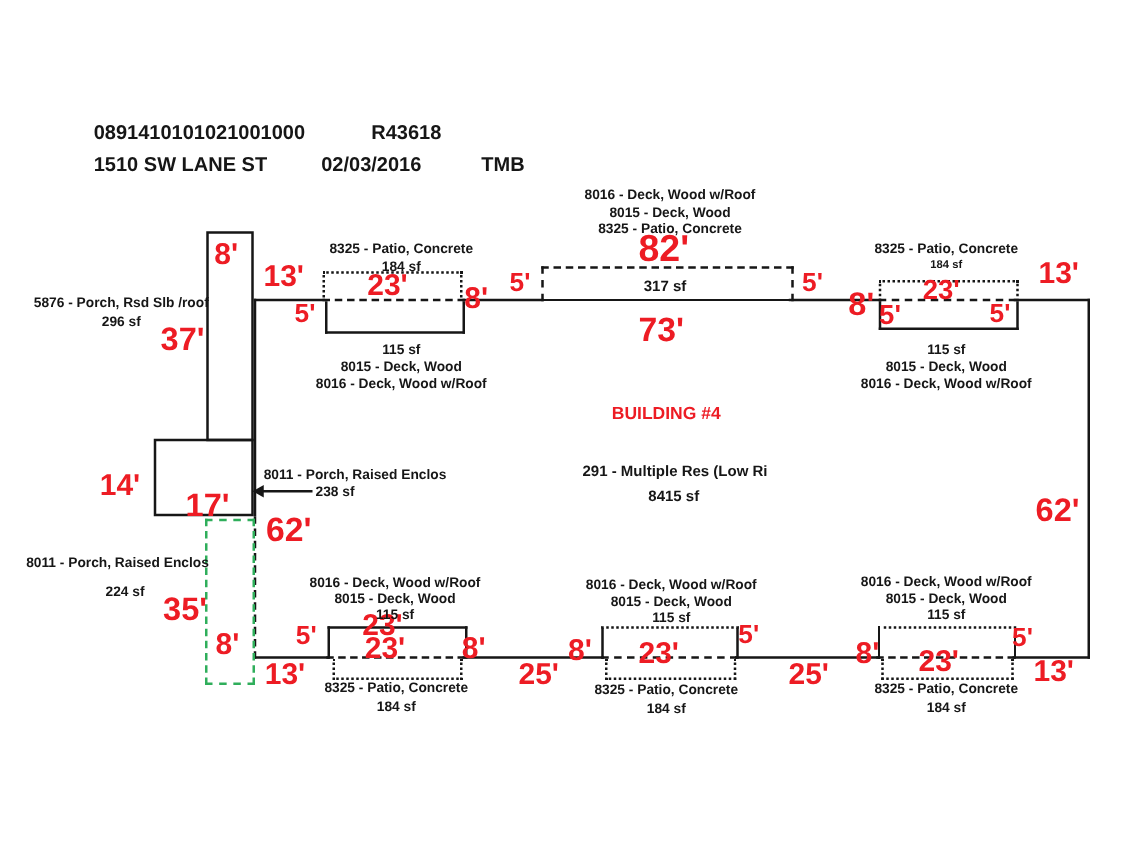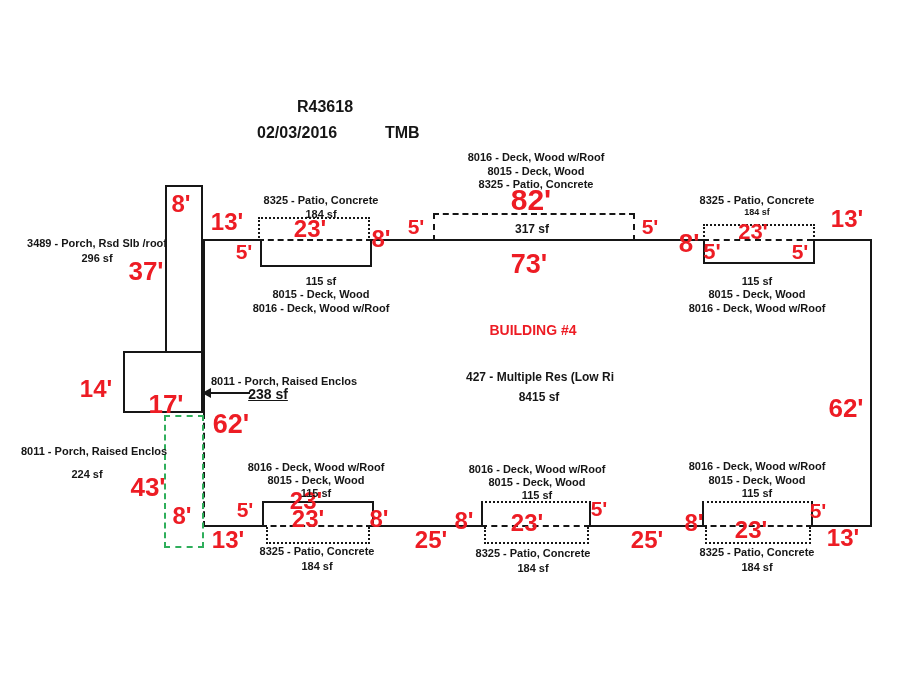--- a/index.html
+++ b/index.html
@@ -21,21 +21,23 @@
   .blk{color:#161616;}
   .arrowline{position:absolute;height:2px;background:#161616;}
   .arrowhead{position:absolute;width:0;height:0;border-top:5px solid transparent;
              border-bottom:5px solid transparent;border-right:9px solid #161616;}
 </style>
 </head>
 <body>
 
 <div id="stage">
 
+  <div class="hdr" style="left:75px;top:98px;">0891410101021001000</div>
   <div class="hdr" style="left:297px;top:98px;">R43618</div>
+  <div class="hdr" style="left:75px;top:124px;">1510 SW LANE ST</div>
   <div class="hdr" style="left:257px;top:124px;">02/03/2016</div>
   <div class="hdr" style="left:385px;top:124px;">TMB</div>
 
   <div class="hline" style="left:203px;top:239px;width:57px;"></div>
   <div class="hdash" style="left:258px;top:239px;width:114px;"></div>
   <div class="hline" style="left:370px;top:239px;width:65px;"></div>
   <div class="hline" style="left:631px;top:239px;width:74px;"></div>
   <div class="hdash" style="left:703px;top:239px;width:110px;"></div>
   <div class="hline" style="left:811px;top:239px;width:61px;"></div>
 
@@ -89,59 +91,59 @@
       <div class="lbl red" style="left: 529px; top: 264px; font-size: 27px;">73'</div>
       <div class="lbl red" style="left: 689px; top: 243px; font-size: 26px;">8'</div>
       <div class="lbl red" style="left: 712px; top: 252px; font-size: 22px;">5'</div>
       <div class="lbl red" style="left: 753px; top: 232px; font-size: 22px;">23'</div>
       <div class="lbl red" style="left: 800px; top: 251px; font-size: 21px;">5'</div>
       <div class="lbl red" style="left: 847px; top: 219px; font-size: 24px;">13'</div>
       <div class="lbl red" style="left: 96px; top: 389px; font-size: 24px;">14'</div>
       <div class="lbl red" style="left: 166px; top: 404px; font-size: 26px;">17'</div>
       <div class="lbl red" style="left: 231px; top: 424px; font-size: 27px;">62'</div>
       <div class="lbl red" style="left: 846px; top: 408px; font-size: 26px;">62'</div>
-      <div class="lbl red" style="left: 148px; top: 487px; font-size: 26px;">43'</div>
+      <div class="lbl red" style="left: 148px; top: 487px; font-size: 26px;">35'</div>
       <div class="lbl red" style="left: 182px; top: 516px; font-size: 24px;">8'</div>
       <div class="lbl red" style="left: 228px; top: 540px; font-size: 24px;">13'</div>
       <div class="lbl red" style="left: 245px; top: 509px; font-size: 21px;">5'</div>
       <div class="lbl red" style="left: 306px; top: 501px; font-size: 24px;">23'</div>
       <div class="lbl red" style="left: 308px; top: 519px; font-size: 24px;">23'</div>
       <div class="lbl red" style="left: 379px; top: 519px; font-size: 24px;">8'</div>
       <div class="lbl red" style="left: 431px; top: 540px; font-size: 24px;">25'</div>
       <div class="lbl red" style="left: 464px; top: 521px; font-size: 24px;">8'</div>
       <div class="lbl red" style="left: 527px; top: 523px; font-size: 24px;">23'</div>
       <div class="lbl red" style="left: 599px; top: 508px; font-size: 21px;">5'</div>
       <div class="lbl red" style="left: 647px; top: 540px; font-size: 24px;">25'</div>
       <div class="lbl red" style="left: 694px; top: 523px; font-size: 24px;">8'</div>
       <div class="lbl red" style="left: 751px; top: 530px; font-size: 24px;">23'</div>
       <div class="lbl red" style="left: 818px; top: 510px; font-size: 21px;">5'</div>
       <div class="lbl red" style="left: 843px; top: 538px; font-size: 24px;">13'</div>
       <div class="lbl red" style="left: 533px; top: 330px; font-size: 14px;">BUILDING #4</div>
-      <div class="lbl blk" style="left: 97px; top: 243px; font-size: 11px;">3489 - Porch, Rsd Slb /roof</div>
+      <div class="lbl blk" style="left: 97px; top: 243px; font-size: 11px;">5876 - Porch, Rsd Slb /roof</div>
       <div class="lbl blk" style="left: 97px; top: 258px; font-size: 11px;">296 sf</div>
       <div class="lbl blk" style="left: 321px; top: 200px; font-size: 11px;">8325 - Patio, Concrete</div>
       <div class="lbl blk" style="left: 321px; top: 214px; font-size: 11px;">184 sf</div>
       <div class="lbl blk" style="left: 536px; top: 157px; font-size: 11px;">8016 - Deck, Wood w/Roof</div>
       <div class="lbl blk" style="left: 536px; top: 171px; font-size: 11px;">8015 - Deck, Wood</div>
       <div class="lbl blk" style="left: 536px; top: 184px; font-size: 11px;">8325 - Patio, Concrete</div>
       <div class="lbl blk" style="left: 532px; top: 229px; font-size: 12px;">317 sf</div>
       <div class="lbl blk" style="left: 757px; top: 200px; font-size: 11px;">8325 - Patio, Concrete</div>
       <div class="lbl blk" style="left: 757px; top: 212px; font-size: 9px;">184 sf</div>
       <div class="lbl blk" style="left: 321px; top: 281px; font-size: 11px;">115 sf</div>
       <div class="lbl blk" style="left: 321px; top: 294px; font-size: 11px;">8015 - Deck, Wood</div>
       <div class="lbl blk" style="left: 321px; top: 308px; font-size: 11px;">8016 - Deck, Wood w/Roof</div>
       <div class="lbl blk" style="left: 757px; top: 281px; font-size: 11px;">115 sf</div>
       <div class="lbl blk" style="left: 757px; top: 294px; font-size: 11px;">8015 - Deck, Wood</div>
       <div class="lbl blk" style="left: 757px; top: 308px; font-size: 11px;">8016 - Deck, Wood w/Roof</div>
-      <div class="lbl blk" style="left: 540px; top: 377px; font-size: 12px;">427 - Multiple Res (Low Ri</div>
+      <div class="lbl blk" style="left: 540px; top: 377px; font-size: 12px;">291 - Multiple Res (Low Ri</div>
       <div class="lbl blk" style="left: 539px; top: 397px; font-size: 12px;">8415 sf</div>
       <div class="lbl blk" style="left: 284px; top: 381px; font-size: 11px;">8011 - Porch, Raised Enclos</div>
-      <div class="lbl blk" style="left: 268px; top: 394px; font-size: 14px; text-decoration: underline;">238 sf</div>
+      <div class="lbl blk" style="left: 268px; top: 394px; font-size: 11px;">238 sf</div>
       <div class="lbl blk" style="left: 94px; top: 451px; font-size: 11px;">8011 - Porch, Raised Enclos</div>
-      <div class="lbl blk" style="left: 87px; top: 474px; font-size: 11px;">224 sf</div>
+      <div class="lbl blk" style="left: 100px; top: 474px; font-size: 11px;">224 sf</div>
       <div class="lbl blk" style="left: 316px; top: 467px; font-size: 11px;">8016 - Deck, Wood w/Roof</div>
       <div class="lbl blk" style="left: 316px; top: 480px; font-size: 11px;">8015 - Deck, Wood</div>
       <div class="lbl blk" style="left: 316px; top: 493px; font-size: 11px;">115 sf</div>
       <div class="lbl blk" style="left: 317px; top: 551px; font-size: 11px;">8325 - Patio, Concrete</div>
       <div class="lbl blk" style="left: 317px; top: 566px; font-size: 11px;">184 sf</div>
       <div class="lbl blk" style="left: 537px; top: 469px; font-size: 11px;">8016 - Deck, Wood w/Roof</div>
       <div class="lbl blk" style="left: 537px; top: 482px; font-size: 11px;">8015 - Deck, Wood</div>
       <div class="lbl blk" style="left: 537px; top: 495px; font-size: 11px;">115 sf</div>
       <div class="lbl blk" style="left: 533px; top: 553px; font-size: 11px;">8325 - Patio, Concrete</div>
       <div class="lbl blk" style="left: 533px; top: 568px; font-size: 11px;">184 sf</div>

